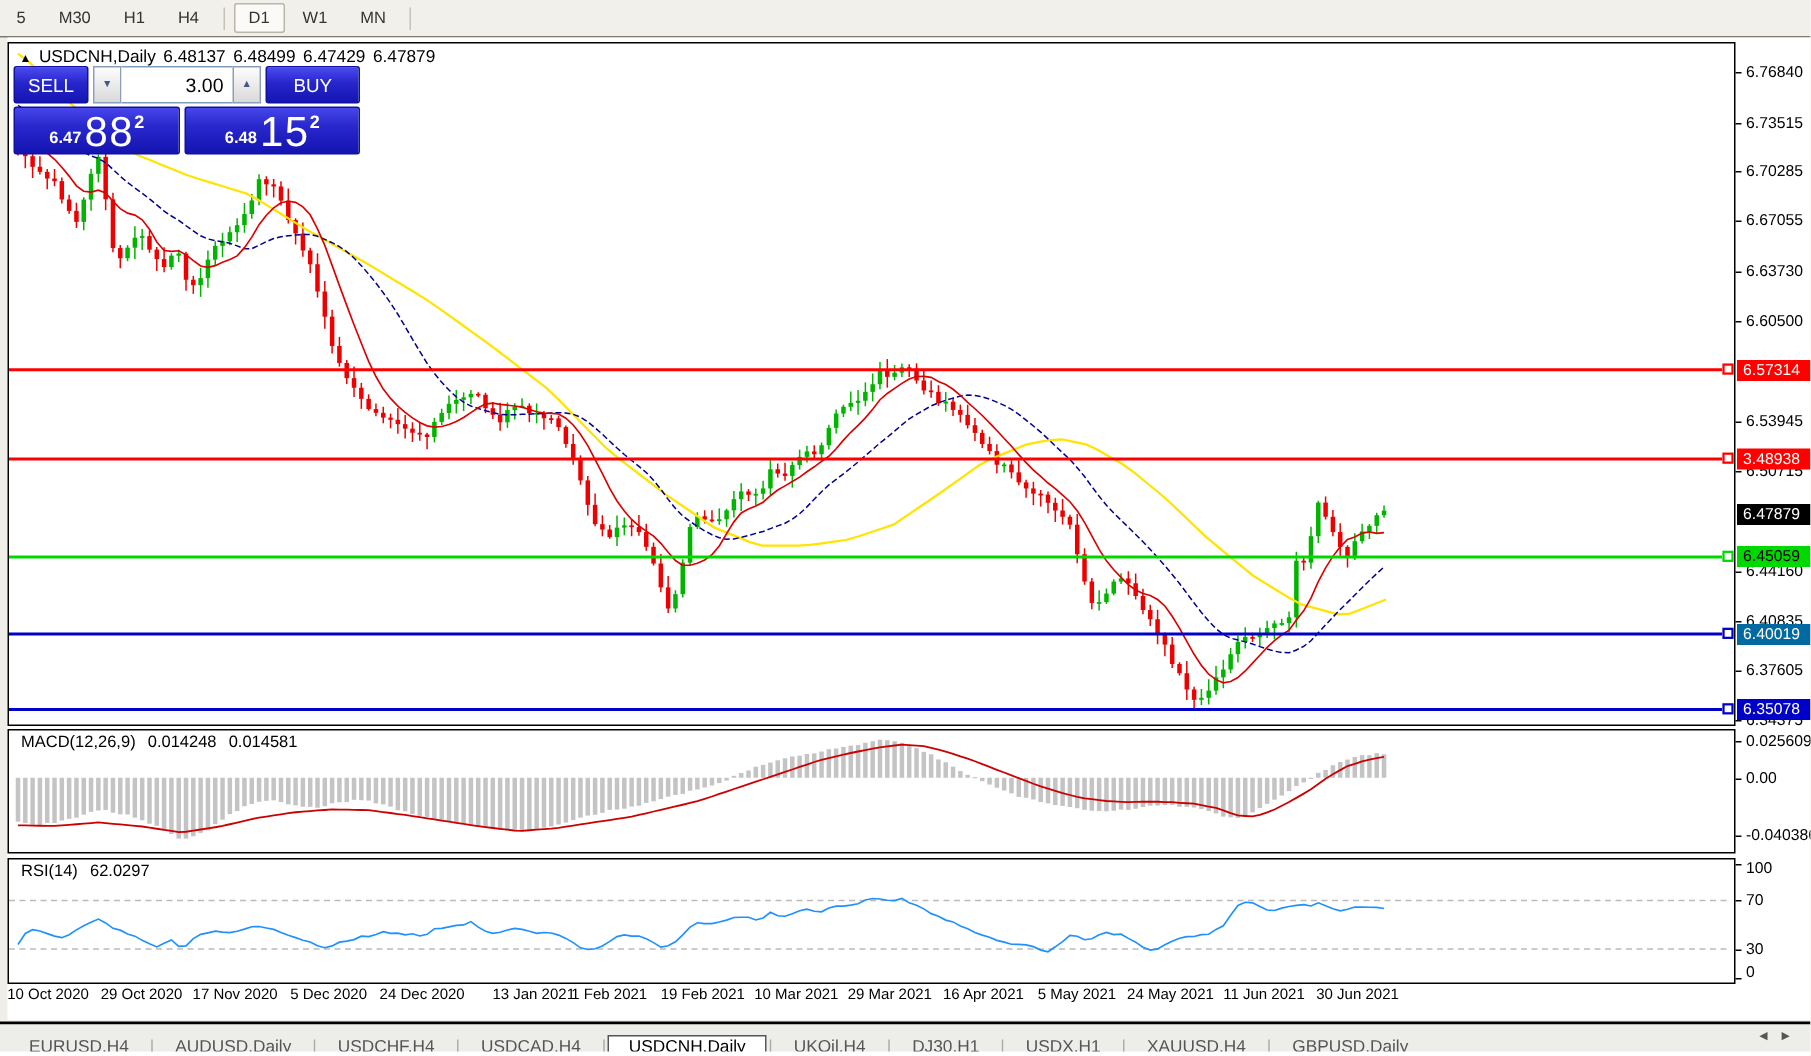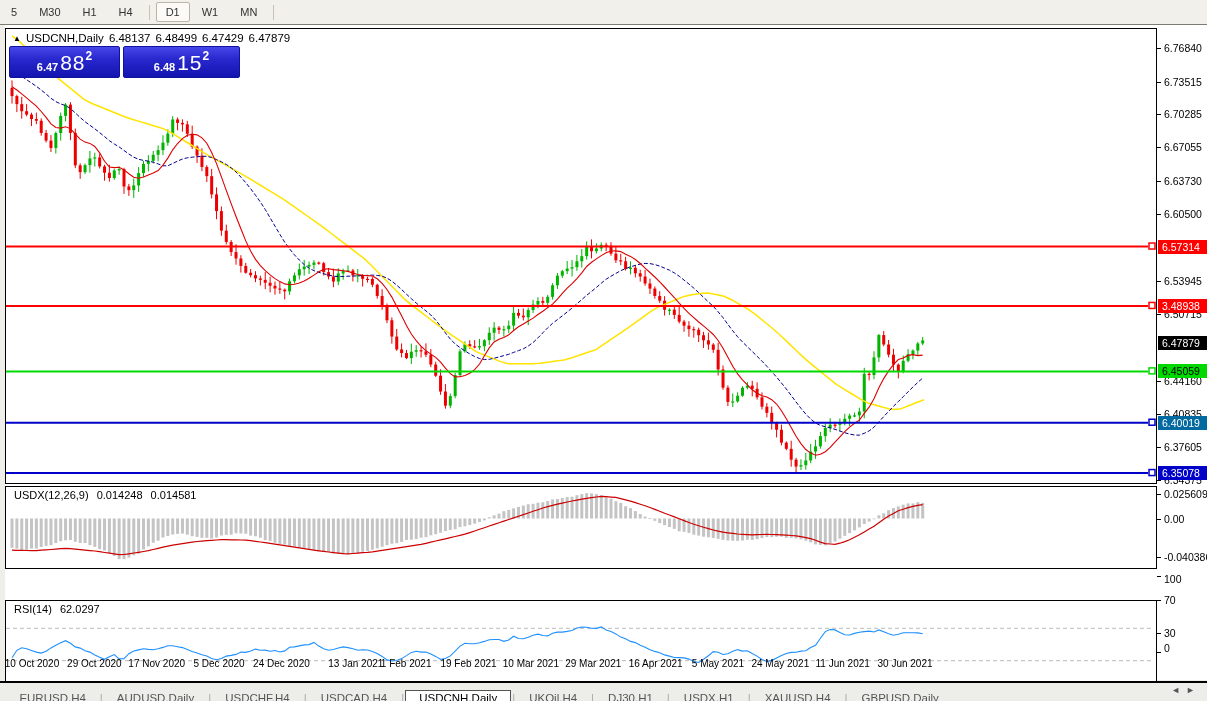--- a/index.html
+++ b/index.html
@@ -6,21 +6,21 @@
   body{width:1207px;height:704px;background:#f0eee8;font-family:"Liberation Sans",sans-serif;position:relative;overflow:hidden;-webkit-font-smoothing:antialiased}
   .toolbar{position:absolute;top:0;left:0;right:0;height:24px;display:flex;align-items:center;background:#f2f0ea;font-size:11px;color:#333;padding-left:0}
   .tf{padding:3px 9px;margin:0 1px;border:1px solid transparent;border-radius:2px}
   .tf.active{background:#fbfaf6;border-color:#b9b5a9}
   .tbsep{width:1px;height:15px;background:#c6c2b6;margin:0 5px}
   .tb-line{position:absolute;top:24px;left:0;right:0;height:1px;background:#7d7a70}
   .chart-bg{position:absolute;left:5px;top:25px;width:1202px;height:655px;background:#ffffff}
   .pane{position:absolute;left:5px;width:1152px;border:1px solid #000;background:#fff;box-sizing:border-box;overflow:hidden}
   #paneMain{top:28px;height:456px}
   #paneMacd{top:486px;height:83px}
-  #paneRsi{top:600px;height:96px}
+  #paneRsi{top:572px;height:84px}
   .pane svg{position:absolute;left:0;top:0;display:block}
   .scalecol{position:absolute;left:1157px;width:50px;color:#000;font-size:10.5px}
   #scaleMain{top:28px;height:456px}
   #scaleMacd{top:486px;height:83px}
   #scaleRsi{top:572px;height:84px}
   .tickmark{position:absolute;left:0;width:4px;height:1px;background:#000}
   .ticklabel{position:absolute;left:7px;white-space:nowrap;line-height:12px}
   .pricetag{position:absolute;left:1px;right:0;padding-left:4px;font-size:10.5px;line-height:14px;white-space:nowrap}
   .chart-title{position:absolute;left:7px;top:3px;font-size:11.5px;color:#000;display:flex;align-items:center;z-index:5}
   .chart-title .tri{font-size:8px;margin-right:5px}
@@ -31,21 +31,21 @@
   .tp-row1{display:flex;height:25px}
   .btn-trade{background:linear-gradient(180deg,#4a4aee 0%,#2626cc 45%,#1515b2 100%);color:#fff;font-size:12.5px;display:flex;align-items:center;justify-content:center;border-radius:2px;border:1px solid #1111a0;box-sizing:border-box}
   .btn-sell{width:50px}
   .btn-buy{width:63px;margin-left:3px}
   .stepper{display:flex;margin-left:3px;height:25px;box-sizing:border-box}
   .step-btn{width:19px;background:linear-gradient(180deg,#fdfdfd,#d9d9d9);border:1px solid #8ba0b8;color:#44578a;font-size:7px;display:flex;align-items:center;justify-content:center;box-sizing:border-box}
   .vol-input{width:74px;border:1px solid #7f9db9;border-left:none;border-right:none;font-size:13px;text-align:right;padding:0 6px 0 0;font-family:"Liberation Sans",sans-serif;box-sizing:border-box}
   .tp-row2{display:flex;margin-top:2px;height:32px}
   .quote{background:linear-gradient(180deg,#4646ea 0%,#2828ce 40%,#1414b0 100%);color:#fff;border-radius:2px;border:1px solid #1111a0;display:flex;align-items:flex-end;justify-content:center;box-sizing:border-box}
   .quote .pfx{font-size:11px;font-weight:bold;padding-bottom:4px;margin-right:2px}
-  .quote .big{font-size:21px;line-height:28px;letter-spacing:1px}
+  .quote .big{font-size:28px;line-height:28px;letter-spacing:1px}
   .quote .sup{font-size:12px;font-weight:bold;align-self:flex-start;margin-top:2px}
   .q-bid{width:111px}
   .q-ask{width:117px;margin-left:3px}
   .dates{position:absolute;left:5px;top:658px;width:1152px;height:14px;font-size:10px;color:#000}
   .dates span{position:absolute;top:0;transform:translateX(-50%);white-space:nowrap}
   .bottomline{position:absolute;top:681px;left:0;right:0;height:2px;background:#000}
   .tabbar{position:absolute;top:683px;left:0;right:0;height:30px;background:#ededea;display:flex;align-items:center;font-size:11.5px;color:#555}
   .tab{padding:1px 13px;height:16px;display:flex;align-items:center;white-space:nowrap}
   .tab.active{background:#fff;border:1px solid #555;color:#000;height:17px;box-sizing:border-box}
   .tabsep{color:#aaa;margin:0 1px}
@@ -470,20 +470,29 @@
       </svg>
     <div class="chart-title">
       <span class="tri">▲</span>
       <span>USDCNH,Daily</span>
       <span>6.48137</span>
       <span>6.48499</span>
       <span>6.47429</span>
       <span>6.47879</span>
     </div>
     <div class="trade-panel">
+      <div class="tp-row1">
+        <div class="btn-trade btn-sell">SELL</div>
+        <div class="stepper">
+          <div class="step-btn">▼</div>
+          <input class="vol-input" value="3.00" style="">
+          <div class="step-btn">▲</div>
+        </div>
+        <div class="btn-trade btn-buy">BUY</div>
+      </div>
       <div class="tp-row2">
         <div class="quote q-bid">
           <span class="pfx">6.47</span>
           <span class="big">88</span>
           <span class="sup">2</span>
         </div>
         <div class="quote q-ask">
           <span class="pfx">6.48</span>
           <span class="big">15</span>
           <span class="sup">2</span>
@@ -712,21 +721,21 @@
           <rect x="890.8400000000007" y="19.407466497802563" width="3" height="12.092533502197437" fill="#c4c4c4"></rect>
           <rect x="895.7100000000007" y="17.653669759368725" width="3" height="13.846330240631275" fill="#c4c4c4"></rect>
           <rect x="900.5800000000007" y="16.419852291869944" width="3" height="15.080147708130056" fill="#c4c4c4"></rect>
           <rect x="905.4500000000007" y="16.44285728454584" width="3" height="15.057142715454159" fill="#c4c4c4"></rect>
           <rect x="910.3200000000007" y="15.09009520187372" width="3" height="16.40990479812628" fill="#c4c4c4"></rect>
           <rect x="915.1900000000007" y="15.877541462402483" width="3" height="15.622458537597517" fill="#c4c4c4"></rect>
         </g>
         <polyline points="6,63.2 10.870000000000001,63.3 15.740000000000002,63.4 20.610000000000003,63.5 25.480000000000004,63.6 30.350000000000005,63.6 35.220000000000006,63.2 40.09,62.9 44.96,62.5 49.83,62.1 54.699999999999996,61.7 59.56999999999999,61.3 64.44,61.7 69.31,62.2 74.18,62.6 79.05000000000001,63.1 83.92000000000002,63.6 88.79000000000002,64.0 93.66000000000003,64.7 98.53000000000003,65.5 103.40000000000003,66.2 108.27000000000004,66.9 113.14000000000004,67.7 118.01000000000005,67.5 122.88000000000005,66.8 127.75000000000006,66.0 132.62000000000006,65.3 137.49000000000007,64.5 142.36000000000007,63.6 147.23000000000008,62.5 152.10000000000008,61.4 156.97000000000008,60.2 161.8400000000001,59.1 166.7100000000001,58.1 171.5800000000001,57.4 176.4500000000001,56.6 181.3200000000001,55.9 186.1900000000001,55.1 191.06000000000012,54.5 195.93000000000012,54.1 200.80000000000013,53.7 205.67000000000013,53.3 210.54000000000013,53.0 215.41000000000014,52.6 220.28000000000014,52.7 225.15000000000015,52.8 230.02000000000015,52.9 234.89000000000016,53.0 239.76000000000016,53.1 244.63000000000017,53.7 249.50000000000017,54.4 254.37000000000018,55.0 259.2400000000002,55.7 264.1100000000002,56.3 268.9800000000002,57.1 273.8500000000002,57.8 278.7200000000002,58.6 283.5900000000002,59.3 288.4600000000002,60.1 293.3300000000002,60.8 298.2000000000002,61.6 303.0700000000002,62.3 307.9400000000002,63.1 312.81000000000023,63.8 317.68000000000023,64.4 322.55000000000024,65.0 327.42000000000024,65.6 332.29000000000025,66.1 337.16000000000025,66.7 342.03000000000026,66.9 346.90000000000026,66.5 351.77000000000027,66.1 356.64000000000027,65.7 361.5100000000003,65.4 366.3800000000003,64.9 371.2500000000003,64.1 376.1200000000003,63.4 380.9900000000003,62.6 385.8600000000003,61.9 390.7300000000003,61.1 395.6000000000003,60.4 400.4700000000003,59.7 405.3400000000003,58.9 410.2100000000003,58.2 415.0800000000003,57.4 419.95000000000033,56.3 424.82000000000033,55.2 429.69000000000034,54.0 434.56000000000034,52.9 439.43000000000035,51.8 444.30000000000035,50.6 449.17000000000036,49.5 454.04000000000036,48.3 458.91000000000037,47.1 463.78000000000037,45.6 468.6500000000004,44.0 473.5200000000004,42.3 478.3900000000004,40.7 483.2600000000004,39.0 488.1300000000004,37.4 493.0000000000004,35.8 497.8700000000004,34.1 502.7400000000004,32.5 507.6100000000004,30.9 512.4800000000004,29.2 517.3500000000004,27.6 522.2200000000004,26.0 527.0900000000004,24.3 531.9600000000004,22.7 536.8300000000004,21.0 541.7000000000004,19.6 546.5700000000004,18.4 551.4400000000004,17.2 556.3100000000004,16.1 561.1800000000004,15.0 566.0500000000004,14.0 570.9200000000004,13.1 575.7900000000004,12.1 580.6600000000004,11.3 585.5300000000004,10.6 590.4000000000004,10.0 595.2700000000004,9.4 600.1400000000004,9.7 605.0100000000004,10.1 609.8800000000005,10.4 614.7500000000005,11.6 619.6200000000005,12.8 624.4900000000005,14.1 629.3600000000005,15.6 634.2300000000005,17.2 639.1000000000005,18.7 643.9700000000005,20.5 648.8400000000005,22.4 653.7100000000005,24.3 658.5800000000005,26.2 663.4500000000005,28.0 668.3200000000005,29.9 673.1900000000005,31.8 678.0600000000005,33.6 682.9300000000005,35.5 687.8000000000005,37.2 692.6700000000005,38.8 697.5400000000005,40.3 702.4100000000005,41.7 707.2800000000005,43.0 712.1500000000005,44.2 717.0200000000006,45.2 721.8900000000006,45.8 726.7600000000006,46.4 731.6300000000006,47.0 736.5000000000006,47.3 741.3700000000006,47.6 746.2400000000006,47.8 751.1100000000006,47.6 755.9800000000006,47.5 760.8500000000006,47.4 765.7200000000006,47.5 770.5900000000006,47.7 775.4600000000006,47.8 780.3300000000006,48.2 785.2000000000006,48.5 790.0700000000006,48.8 794.9400000000006,49.7 799.8100000000006,50.7 804.6800000000006,51.6 809.5500000000006,53.3 814.4200000000006,55.1 819.2900000000006,56.6 824.1600000000007,57.0 829.0300000000007,57.3 833.9000000000007,56.2 838.7700000000007,54.6 843.6400000000007,52.7 848.5100000000007,50.2 853.3800000000007,47.7 858.2500000000007,44.9 863.1200000000007,42.1 867.9900000000007,39.2 872.8600000000007,35.7 877.7300000000007,32.2 882.6000000000007,29.1 887.4700000000007,26.4 892.3400000000007,23.7 897.2100000000007,22.2 902.0800000000007,20.6 906.9500000000007,19.4 911.8200000000007,18.4 916.6900000000007,17.6 " fill="none" stroke="#cc0000" stroke-width="1.2"></polyline>
       </svg>
     <div class="ind-label">
-      <span>USDX(12,26,9)</span>
+      <span>MACD(12,26,9)</span>
       <span>0.014248</span>
       <span>0.014581</span>
     </div>
   </div>
   <div class="scalecol" id="scaleMacd">
       <div class="tickmark" style="top: 8px;"></div>
       <div class="ticklabel" style="top: 2px;">0.025609</div>
       <div class="tickmark" style="top: 33px;"></div>
       <div class="ticklabel" style="top: 27px;">0.00</div>
       <div class="tickmark" style="top: 71px;"></div>

